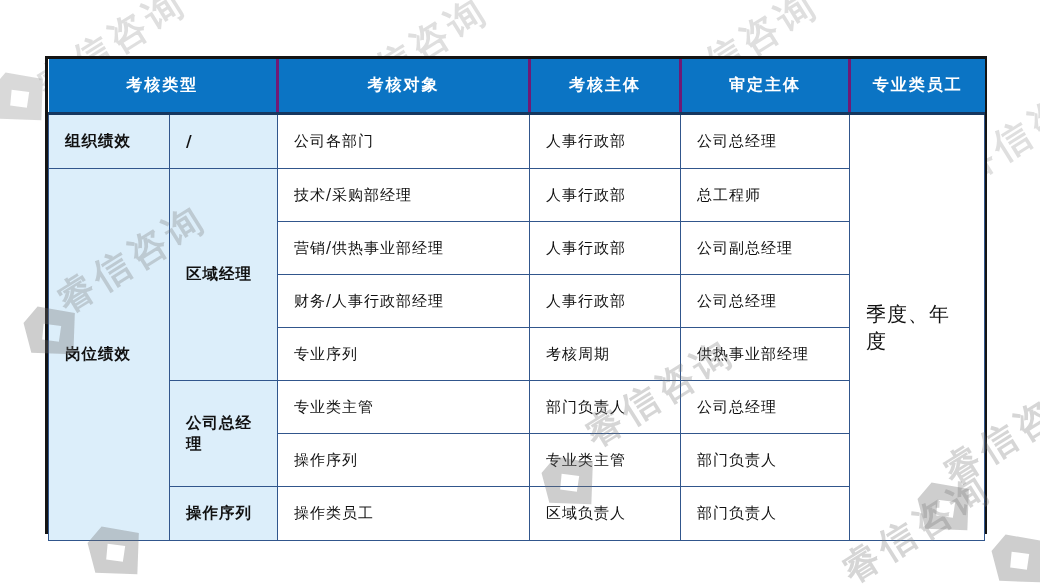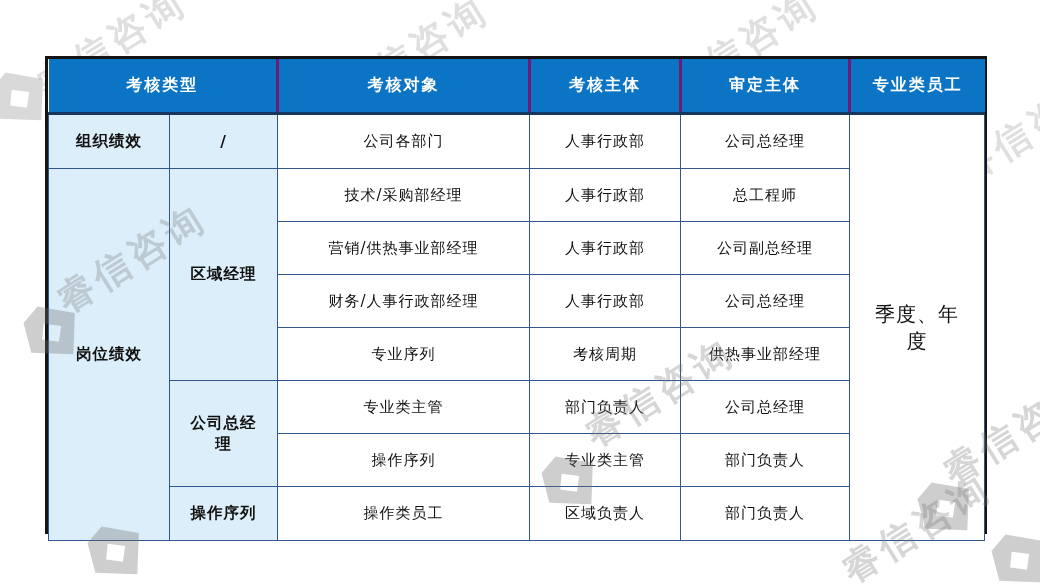--- a/index.html
+++ b/index.html
@@ -21,21 +21,21 @@
 
   
   .table-wrap{position:absolute;left:45px;top:56px;width:942px;height:478px;box-sizing:border-box;
               border:3px solid #141414;background:#ffffff;z-index:1;}
   table{width:100%;height:100%;border-collapse:collapse;table-layout:fixed;}
   thead tr{height:51px;}
   tbody tr{height:53px;}
   th{background:#0b74c4;color:#ffffff;font-weight:bold;font-size:16px;letter-spacing:2px;
      text-align:center;vertical-align:middle;border-bottom:3px solid #16375f;padding:16px;}
   th + th{border-left:3px solid #701a75;}
-  td{border:1.5px solid #31568c;font-size:15px;color:#111111;text-align:center;vertical-align:middle;
+  td{border:1.5px solid #31568c;font-size:15px;color:#111111;vertical-align:middle;
      letter-spacing:1px;padding:16px;background:#ffffff;margin-left:23px;}
   td.cat{background:#dceefa;font-weight:bold;font-size:15.5px;}
   td.cycle{font-size:20px;}
 </style>
 </head>
 <body>
 
 <div class="stage">
 
   <div class="wm-layer wm-bg">

